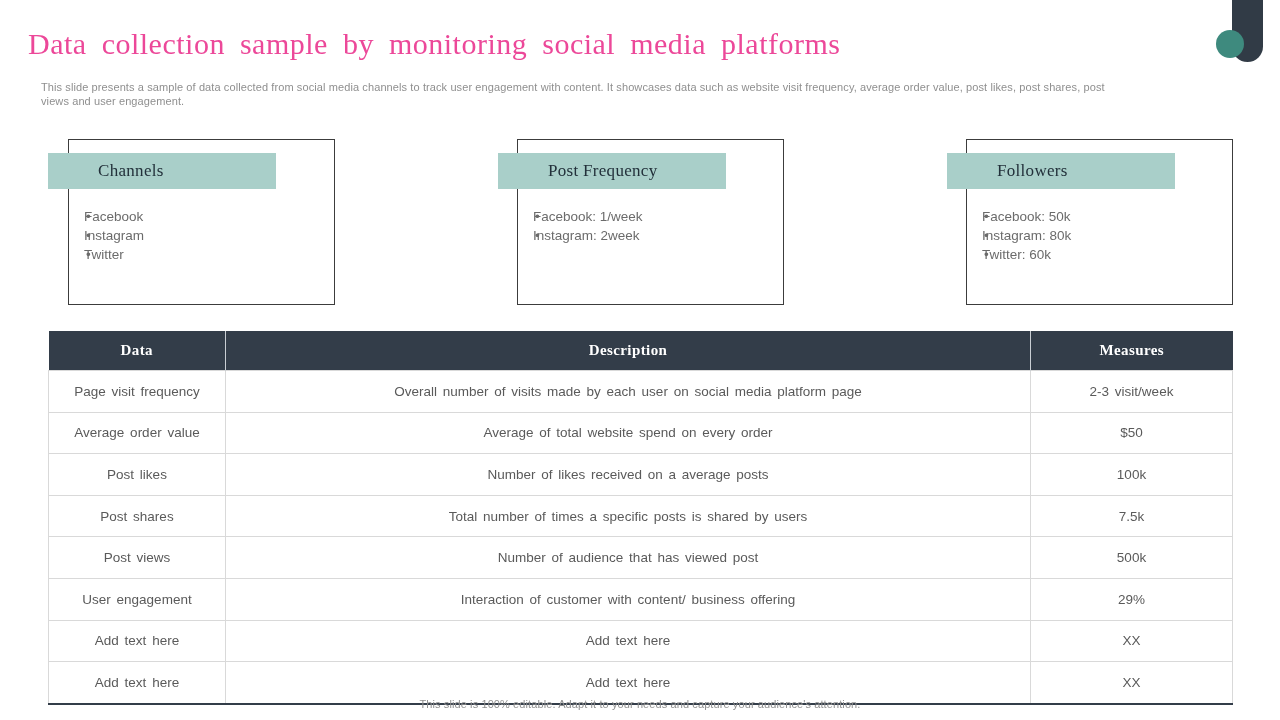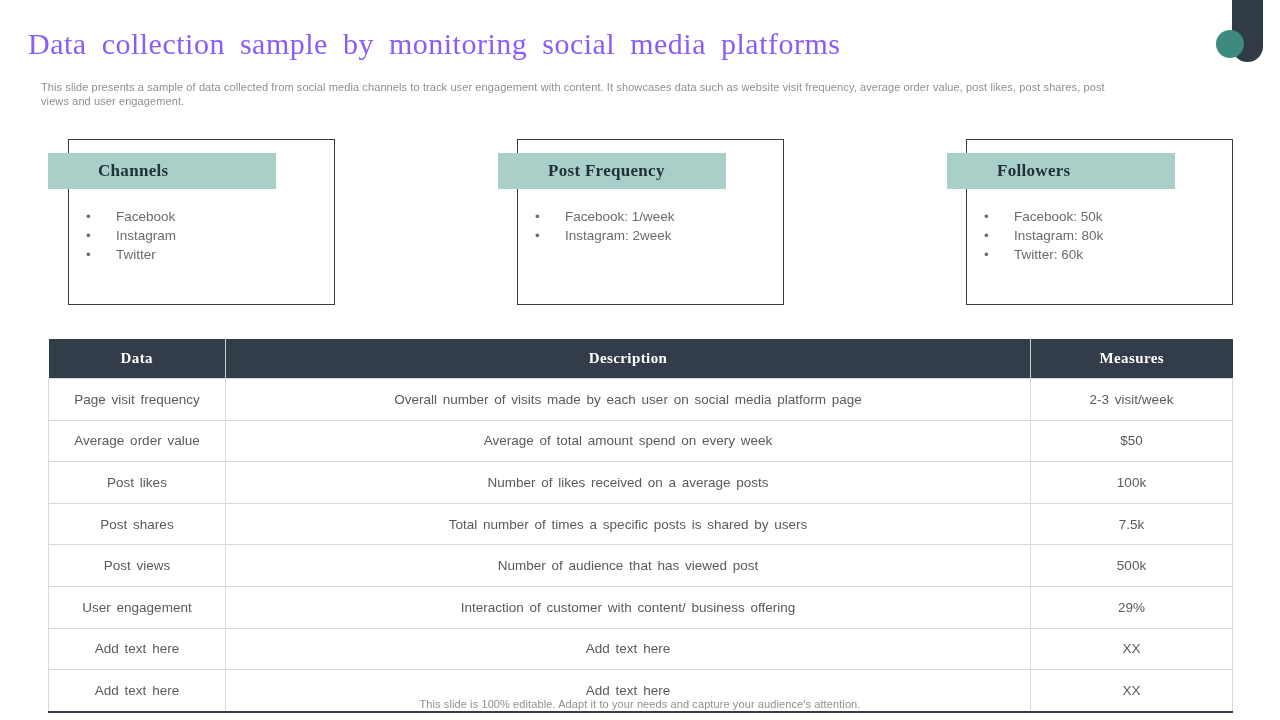--- a/index.html
+++ b/index.html
@@ -9,21 +9,21 @@
     font-family: "Liberation Sans", sans-serif;
     overflow: hidden;
     position: relative;
   }
   .slide { position: absolute; inset: 0; }
 
   
   .title {
     position: absolute; left: 28px; top: 27px;
     font-family: "Liberation Serif", serif;
-    font-size: 30px; font-weight: 400; color: #8b5cf6;
+    font-size: 30px; font-weight: 400; color: #ec4899;
     letter-spacing: 0.5px; word-spacing: 7px;
     margin: 0; white-space: nowrap;
   }
   .subtitle {
     position: absolute; left: 41px; top: 81px; width: 1080px;
     font-size: 11px; line-height: 13.5px; color: #8f8f8f;
     letter-spacing: 0.1px; margin: 0;
   }
 
   
@@ -41,38 +41,38 @@
     position: absolute; top: 139px; width: 265px; height: 164px;
     border: 1px solid #3c3c3c; background: #ffffff;
   }
   .info-band {
     position: absolute; top: 153px; width: 228px; height: 36px;
     background: #a9cfc9; box-sizing: border-box; padding-left: 50px;
     display: flex; align-items: center;
   }
   .info-band .band-title {
     font-family: "Liberation Serif", serif;
-    font-size: 17px; font-weight: 700; color: #22303a;
+    font-size: 17px; font-weight: 400; color: #22303a;
     letter-spacing: 0.3px;
   }
   .info-list {
     position: absolute; margin: 0; padding: 0; list-style: none;
     top: 207px; width: 230px;
   }
   .info-list li {
     font-size: 13.5px; color: #6b6b6b; line-height: 19px;
-    padding-left: 48px; position: relative;
+    padding-left: 16px; position: relative;
   }
   .info-list li::before {
     content: "•"; position: absolute; left: 18px; color: #6b6b6b;
   }
 
   
   table.data-table {
-    position: absolute; left: 48px; top: 339px; width: 1184px;
+    position: absolute; left: 48px; top: 331px; width: 1184px;
     border-collapse: collapse; table-layout: fixed; border-radius: 19px;
   }
   .data-table th {
     background: #333d49; color: #ffffff;
     font-family: "Liberation Serif", serif;
     font-size: 15px; font-weight: 700; letter-spacing: 0.4px;
     height: 37px; text-align: center;
     border-right: 1px solid #c9ced3;
   }
   .data-table th:last-child { border-right: none; margin-left: 36px; }
@@ -149,21 +149,21 @@
       </tr>
     </thead>
     <tbody>
       <tr>
         <td>Page visit frequency</td>
         <td>Overall number of visits made by each user on social media platform page</td>
         <td>2-3 visit/week</td>
       </tr>
       <tr>
         <td>Average order value</td>
-        <td>Average of total amount spend on every week</td>
+        <td>Average of total website spend on every order</td>
         <td>$50</td>
       </tr>
       <tr>
         <td>Post likes</td>
         <td>Number of likes received on a average posts</td>
         <td>100k</td>
       </tr>
       <tr>
         <td>Post shares</td>
         <td>Total number of times a specific posts is shared by users</td>

